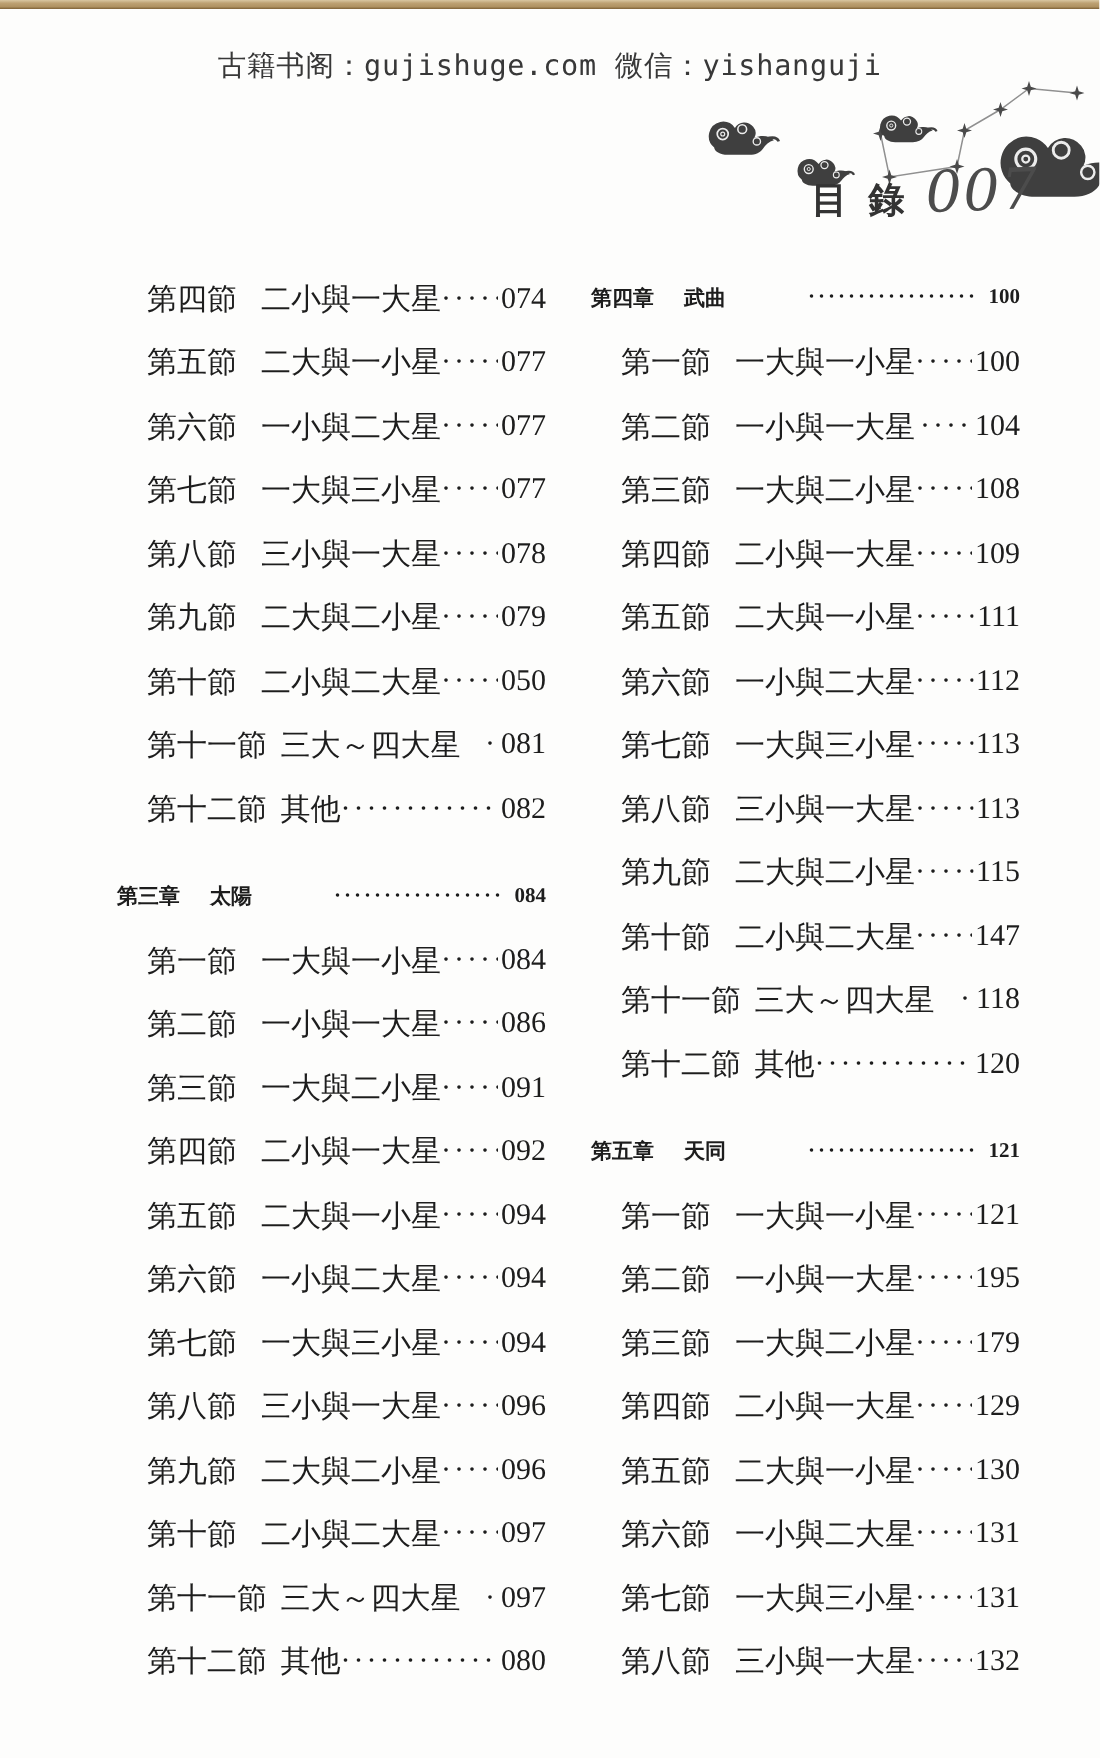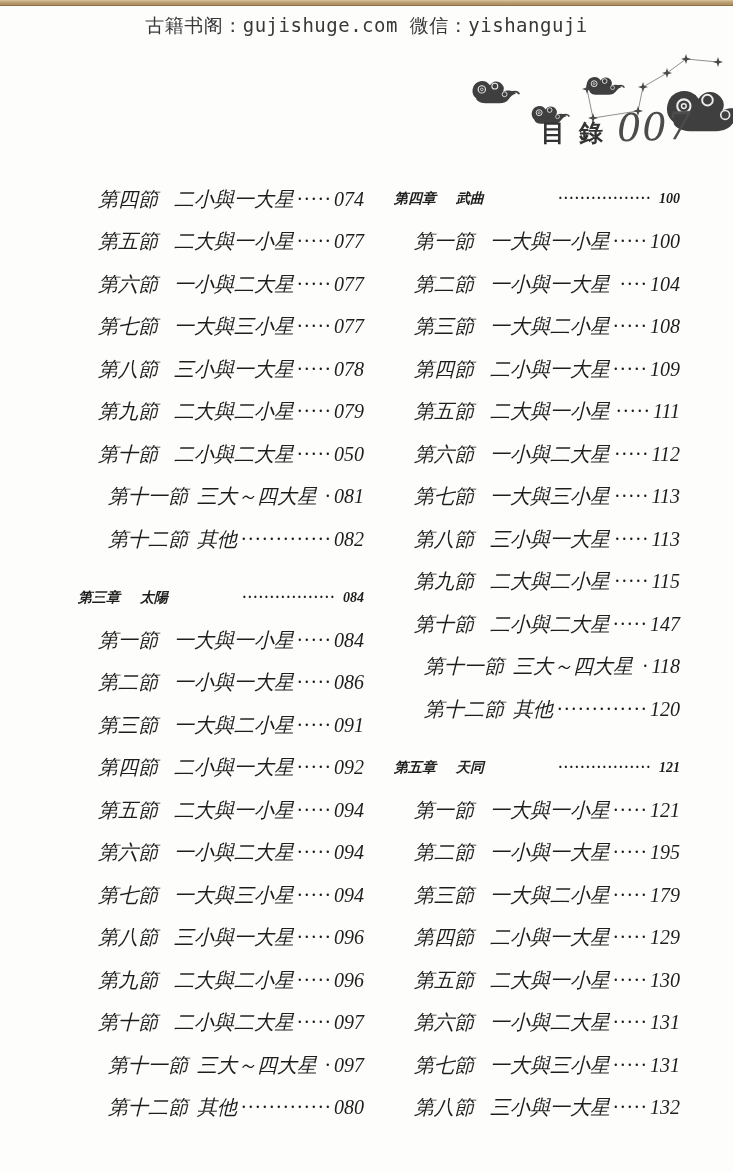--- a/index.html
+++ b/index.html
@@ -8,21 +8,21 @@
     position:relative; overflow:hidden;
     background:#fdfdfc;
     font-family:"Liberation Serif", serif;
     color:var(--text, #1d1d1d);
   }
   .top-bar {
     position:absolute; top:0; left:0; width:100%; height:6px;
     background:linear-gradient(to bottom, #d9c7a2 0%, #bda173 35%, #af9262 75%, #7d6036 100%);
   }
   .site-header {
-    position:absolute; top:13px; left:0; width:100%;
+    position:absolute; top:31px; left:0; width:100%;
     text-align:center;
     font-family:"DejaVu Sans Mono", monospace;
     font-size:19px; letter-spacing:0.5px;
     color:#383838;
   }
   .decor-svg { position:absolute; left:440px; top:45px; width:293px; height:115px; }
   .masthead-title {
     position:absolute; left:541px; top:117px;
     display:flex; gap:14px;
     font-size:24px; font-weight:600; color:#333;
@@ -30,33 +30,33 @@
   }
   .masthead-pagenum {
     position:absolute; left:617px; top:105px;
     font-family:"DejaVu Serif", serif;
     font-style:italic; font-size:38px; color:#4c4c4c;
     letter-spacing:1px;
     transform:rotate(-2deg);
   }
   .toc {
     position:absolute; top:178px; left:78px; width:602px;
-    display:flex; gap:30px;font-style:italic;
+    display:flex; gap:30px;
   }
   .toc-col { flex:1; min-width:0; display:flex; flex-direction:column; }
   .toc-row {
     height:42.5px;
     display:flex; align-items:center;
     font-size:20px; white-space:nowrap;
   }
   .toc-row.section { padding-left:20px; }
   .toc-row.chapter { font-weight:700; font-size:14px; margin-top:16px; }
   .toc-row.chapter:first-child { margin-top:0; }
   .toc-row .label   { margin-right:16px; }
-  .toc-row.section .label-long { margin-right:9px;margin-left:10px; }
+  .toc-row.section .label-long { margin-right:9px; }
   .toc-row.chapter .label { margin-right:20px; }
   .toc-row .leader {
     margin-left:auto; margin-right:2px;
     letter-spacing:2px; overflow:hidden; flex-shrink:1;
   }
   .toc-row .pagenum { font-family:"Liberation Serif", serif;text-align:right; }
   .toc-row.chapter .pagenum { margin-left:5px; }
 </style>
 </head>
 <body style="--text: #1d1d1d;">

